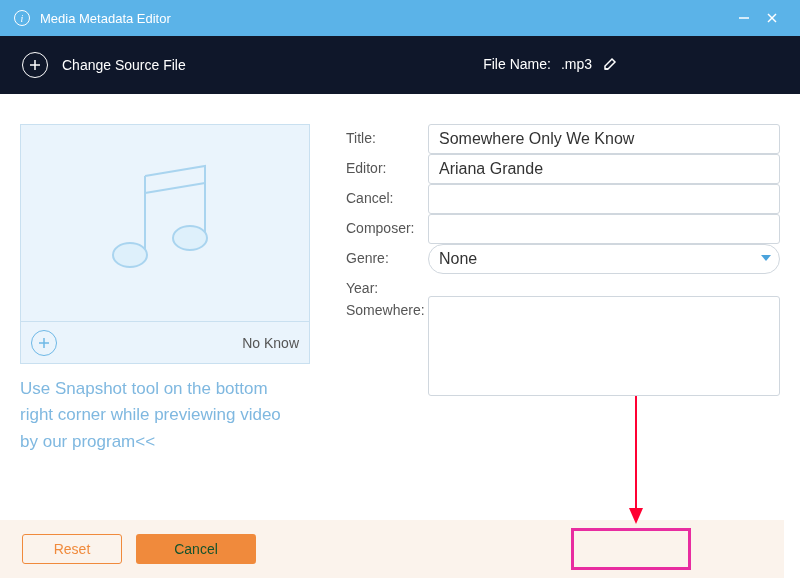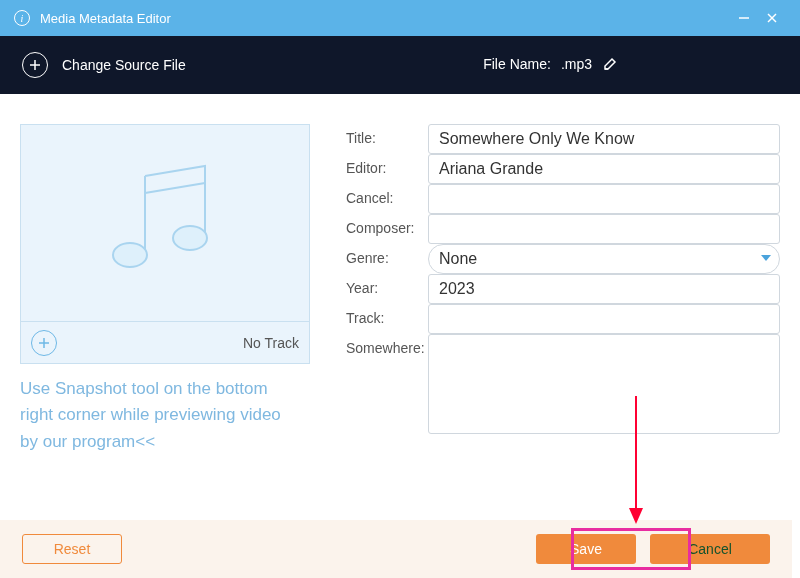--- a/index.html
+++ b/index.html
@@ -23,21 +23,21 @@
 .add-circ svg{stroke:#6eb8e6;stroke-width:1.5}
 .cover-footer-label{margin-left:auto;color:#555}
 .hint{color:#7fb8e0;font-size:17px;line-height:1.55;margin-top:12px;max-width:270px}
 .form{flex:1;display:flex;flex-direction:column;}
 .row{display:flex;align-items:flex-start;gap:6px}
 .lbl{width:76px;color:#555;font-size:14px;padding-top:6px}
 .fld{flex:1;height:30px;border:1px solid #d0d7de;border-radius:3px;padding:0 10px;font-size:16px;color:#333;outline:none}
 .select{position:relative}
 .select .chev{position:absolute;right:8px;top:50%;transform:translateY(-50%);pointer-events:none}
 .textarea{flex:1;height:100px;border:1px solid #d0d7de;border-radius:3px;padding:8px 10px;font-size:14px;resize:none;outline:none}
-.footer{position:absolute;left:0;right:8px;bottom:0;height:58px;background:#fbf3ec;display:flex;align-items:center;padding:0 22px}
+.footer{position:absolute;left:0;right:16px;bottom:0;height:58px;background:#fbf3ec;display:flex;align-items:center;padding:0 22px}
 .btn{height:30px;border-radius:3px;font-size:14px;cursor:pointer;display:flex;align-items:center;justify-content:center;border:none}
 .btn-reset{width:100px;border:1px solid #f08a3c;color:#f08a3c;background:transparent}
 .btn-save{width:100px;background:#f08a3c;color:#fff;margin-left:auto}
 .btn-cancel{width:120px;background:#f08a3c;color:#14532d;margin-left:14px}
 .annot-arrow{position:absolute;left:626px;top:396px;pointer-events:none}
 .annot-box{position:absolute;left:571px;top:528px;width:120px;height:42px;border:3px solid #e82ca0;pointer-events:none}
 .music-note{stroke:#a9d4ef;fill:#def0fb;stroke-width:2}
 </style>
 </head>
 <body>
@@ -90,21 +90,21 @@
           <ellipse cx="90" cy="80" rx="17" ry="12"></ellipse>
         </svg>
       </div>
       <div class="cover-footer">
         <span class="add-circ">
           <svg width="14" height="14" viewBox="0 0 14 14" fill="none">
               <line x1="7" y1="2" x2="7" y2="12"></line>
               <line x1="2" y1="7" x2="12" y2="7"></line>
             </svg>
         </span>
-        <span class="cover-footer-label">No Track</span>
+        <span class="cover-footer-label">No Know</span>
       </div>
     </div>
     <div class="hint">Use Snapshot tool on the bottom right corner while previewing video by our program&lt;&lt;</div>
   </div>
 
   <div class="form">
     <div class="row">
         <span class="lbl">Title:</span>
         <input class="fld" value="Somewhere Only We Know" style="">
       </div>
@@ -126,36 +126,30 @@
         <input class="fld" style="width: 100%; border-radius: 15px;" readonly="" value="None">
         <span class="chev">
           <svg width="12" height="12" viewBox="0 0 12 12" fill="#4aa3dc">
               <polygon points="1,3 11,3 6,9"></polygon>
             </svg>
         </span>
       </div>
     </div>
     <div class="row">
         <span class="lbl">Year:</span>
-        <input class="fld" value="2023" style="">
-      </div>
-    <div class="row">
-        <span class="lbl">Track:</span>
-        <input class="fld" value="" style="">
       </div>
     <div class="row">
         <span class="lbl">Somewhere:</span>
         <textarea class="textarea" style=""></textarea>
       </div>
   </div>
 </div>
 
 <div class="footer">
   <button class="btn btn-reset">Reset</button>
-  <button class="btn btn-save">Save</button>
   <button class="btn btn-cancel">Cancel</button>
 </div>
 
 <svg class="annot-arrow" width="20" height="128">
   <line x1="10" y1="0" x2="10" y2="114" stroke="#ff0033" stroke-width="2"></line>
   <polygon points="10,128 3,112 17,112" fill="#ff0033"></polygon>
 </svg>
 <div class="annot-box"></div>
 
 </body></html>

